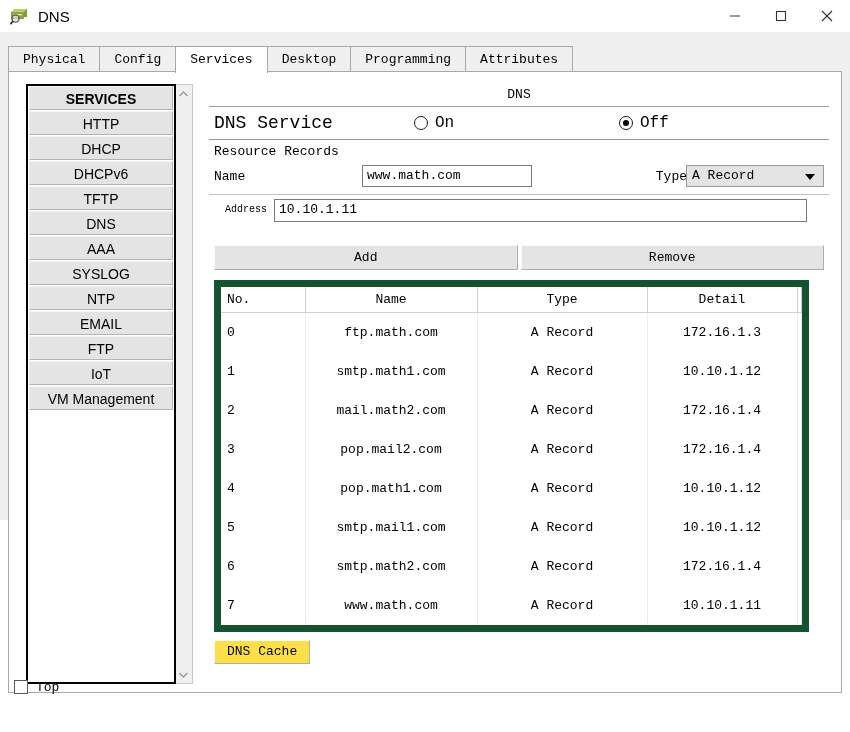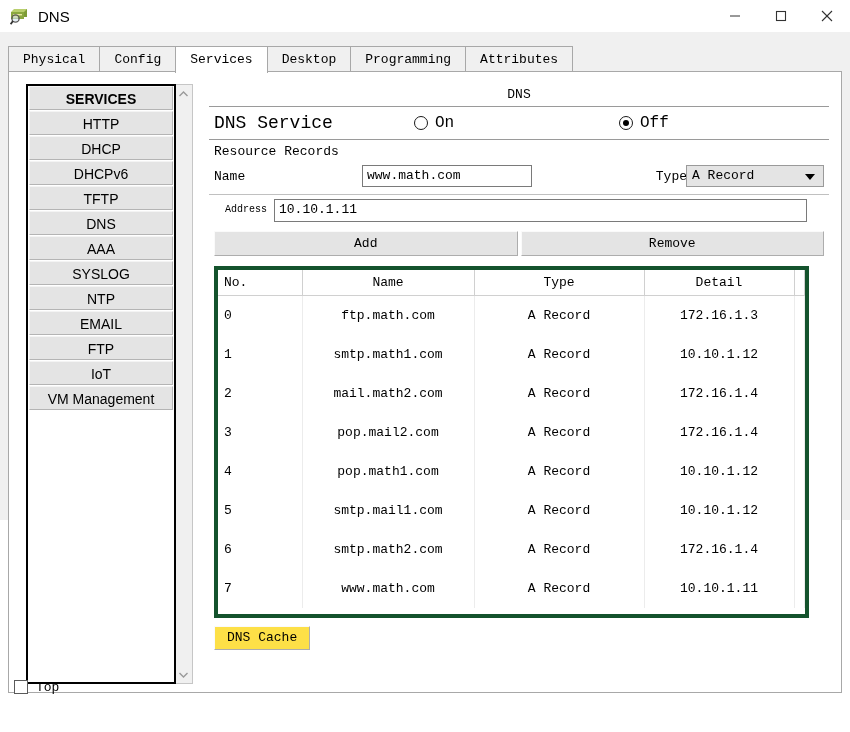--- a/index.html
+++ b/index.html
@@ -274,21 +274,21 @@
     font-family: "Liberation Mono", monospace; font-size: 10px; margin-left: 11px;
   }
   .addr-box {
     position: absolute;
     left: 65px; top: 0px;
     width: 533px; height: 23px;
   }
   .btnrow {
     display: flex;
     gap: 3px;
-    margin-top: 2px;
+    margin-top: 16px;
     padding: 0 5px;
   }
   .btn {
     flex: 1;
     height: 25px;
     line-height: 23px;
     background: #e4e4e4;
     border: 1px solid #adadad;
     border-top-color: #fafafa;
     border-left-color: #fafafa;
@@ -297,21 +297,21 @@
     font-size: 13px;
     box-sizing: border-box;
     color: #000;
   }
 
   
   .tablewrap {
     margin: 10px 20px 0 5px;
     height: 352px;
     background: #ffffff;
-    border: 4px solid #14532d;
+    border: 7px solid #14532d;
     box-sizing: border-box;
     position: relative;
     overflow: hidden;
   }
   table.recs {
     width: 100%;
     border-collapse: collapse;
     table-layout: fixed;
     font-family: "Liberation Mono", monospace;
     font-size: 13px;

